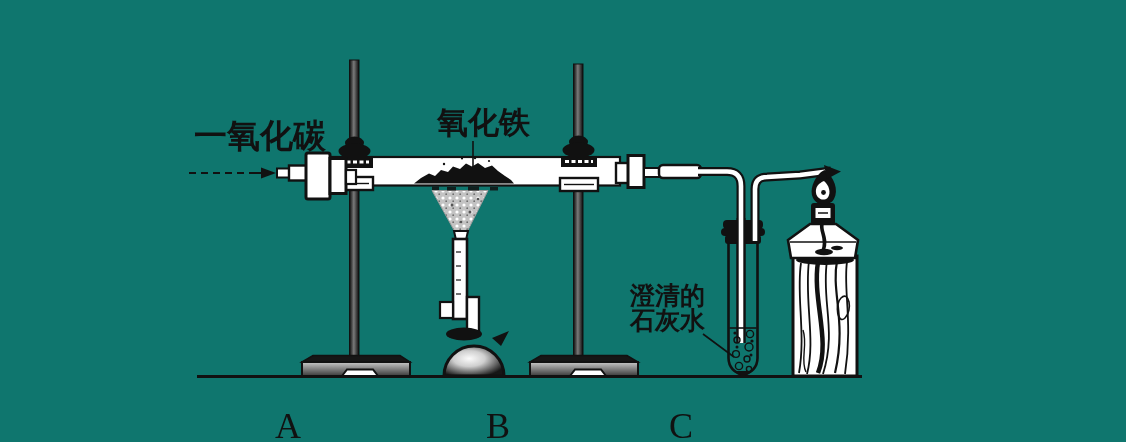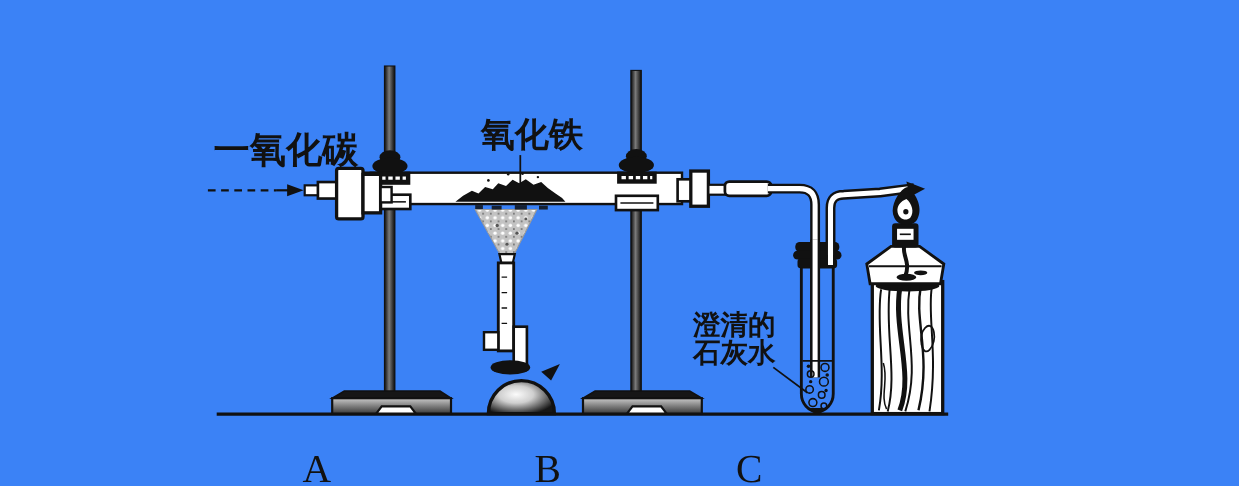--- a/index.html
+++ b/index.html
@@ -1,16 +1,16 @@
 <!DOCTYPE html>
 <html><head>
 <meta charset="utf-8">
 <style>
   html,body{margin:0;padding:0;background:#ffffff;}
-  .stage{position:relative;width:1126px;height:442px;background:#3b82f6;overflow:hidden;
+  .stage{position:relative;width:1126px;height:442px;background:#0f766e;overflow:hidden;
          font-family:"Liberation Sans","DejaVu Sans",sans-serif;}
   svg text{font-family:"Liberation Sans","DejaVu Sans",sans-serif;}
   .serif{font-family:"Liberation Serif","DejaVu Serif",serif;}
 </style>
 </head>
 <body>
 
 <div class="stage">
 <svg width="1126" height="442" viewBox="0 0 1126 442">
   <defs>

